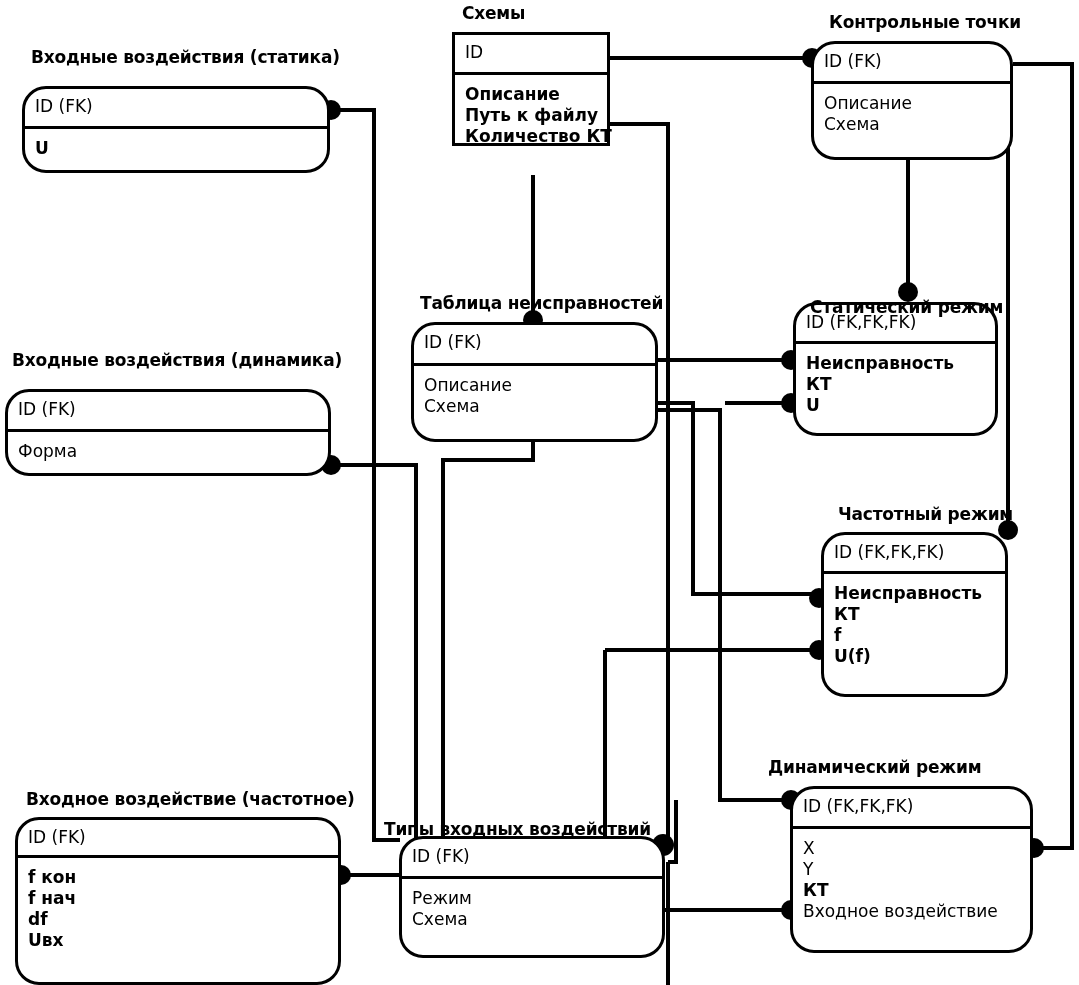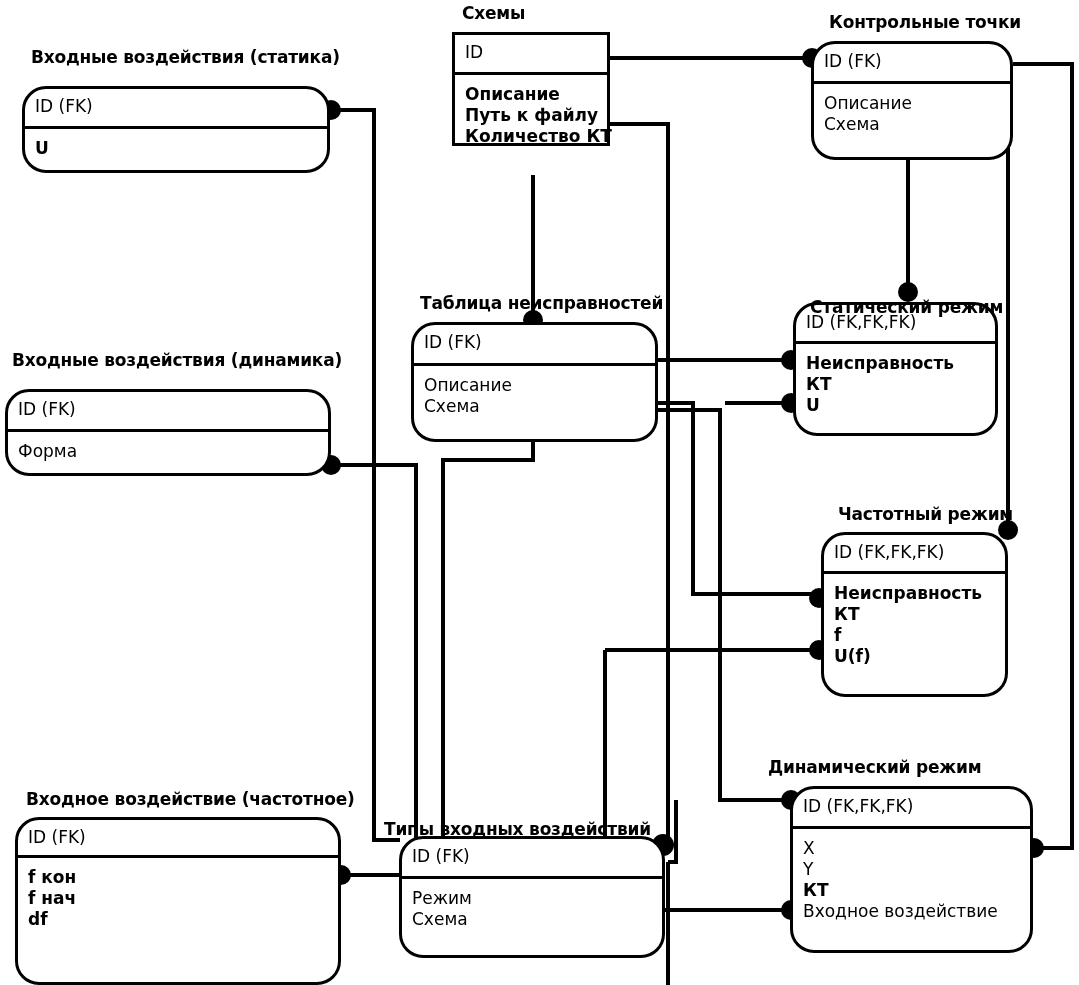--- a/index.html
+++ b/index.html
@@ -210,20 +210,21 @@
 
   <div class="ent-title" style="left:26px; top:789px;">Входное воздействие (частотное)</div>
   <div class="entity" style="left:15px; top:817px; width:326px; height:168px;">
     <div class="pk-area" style="height:38px;">
       <div class="field light">ID (FK)</div>
     </div>
     <div class="attr-area">
       <div class="field">f кон</div>
       <div class="field">f нач</div>
       <div class="field">df</div>
+      <div class="field">Uвх</div>
     </div>
   </div>
 
   <div class="ent-title" style="left:384px; top:807px;margin-top:12px;">Типы входных воздействий</div>
   <div class="entity" style="left:399px; top:836px; width:266px; height:122px;">
     <div class="pk-area" style="height:40px;">
       <div class="field light">ID (FK)</div>
     </div>
     <div class="attr-area">
       <div class="field light">Режим</div>

